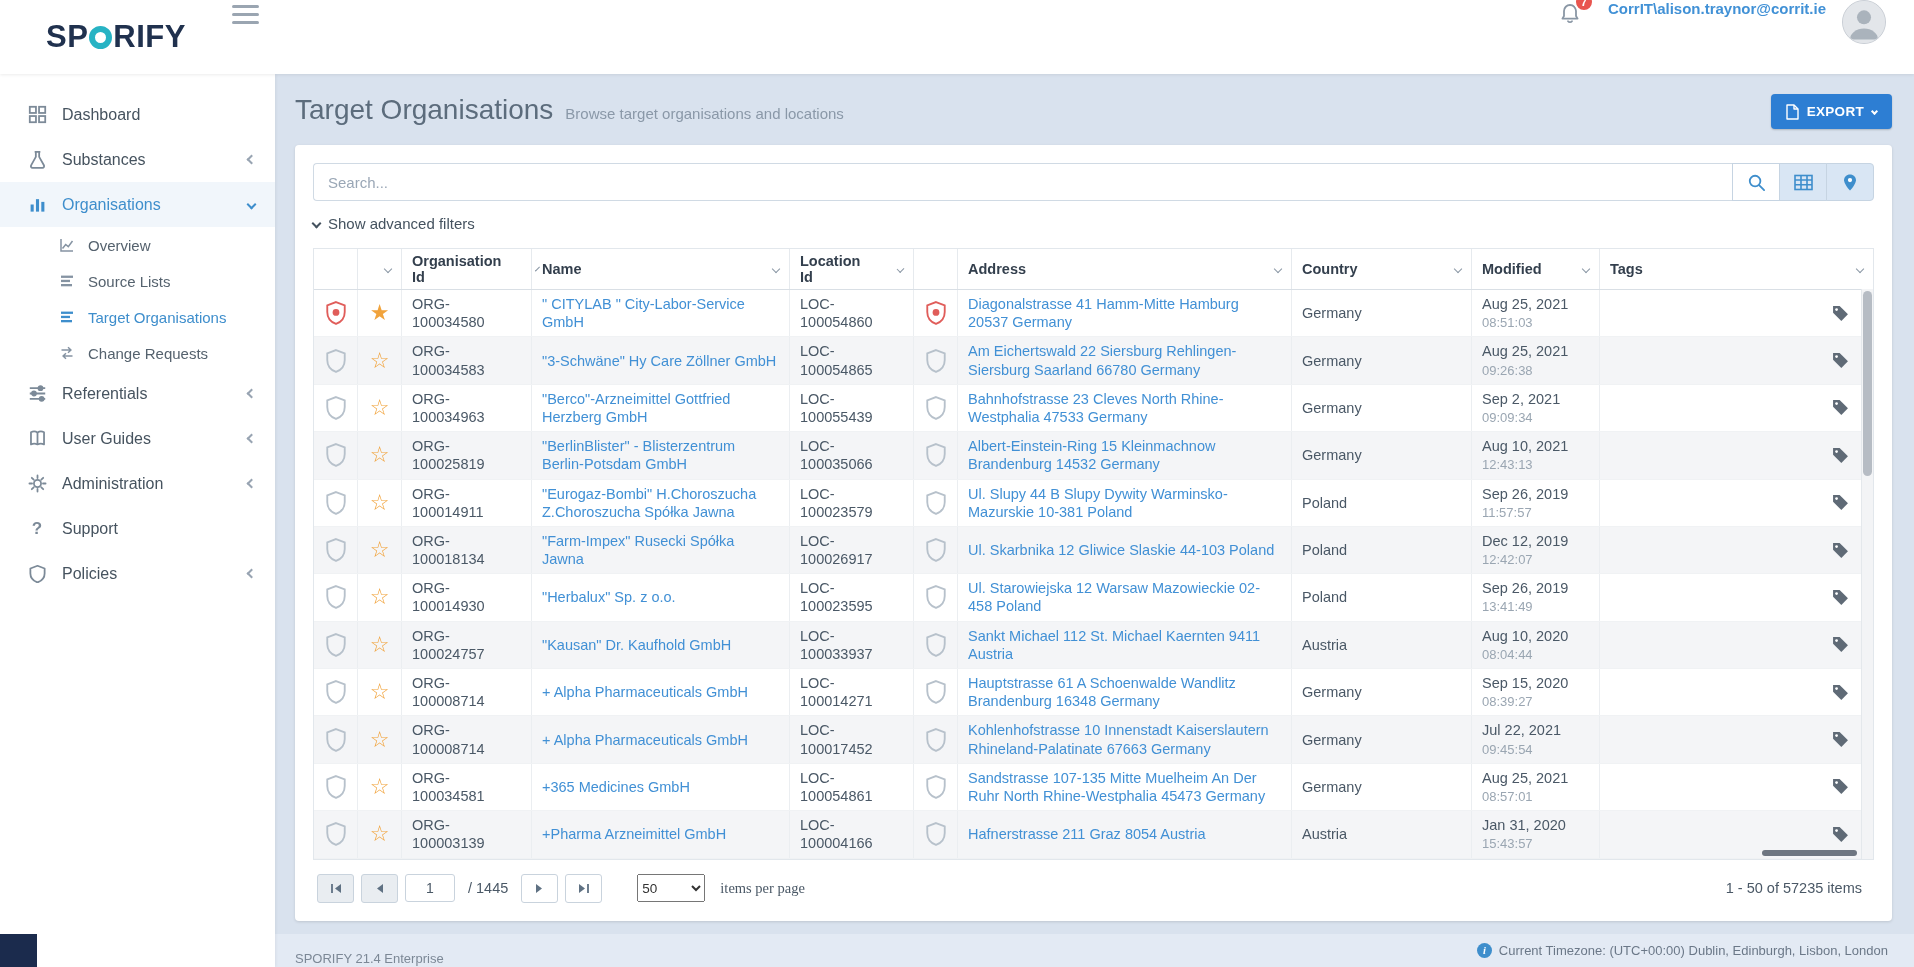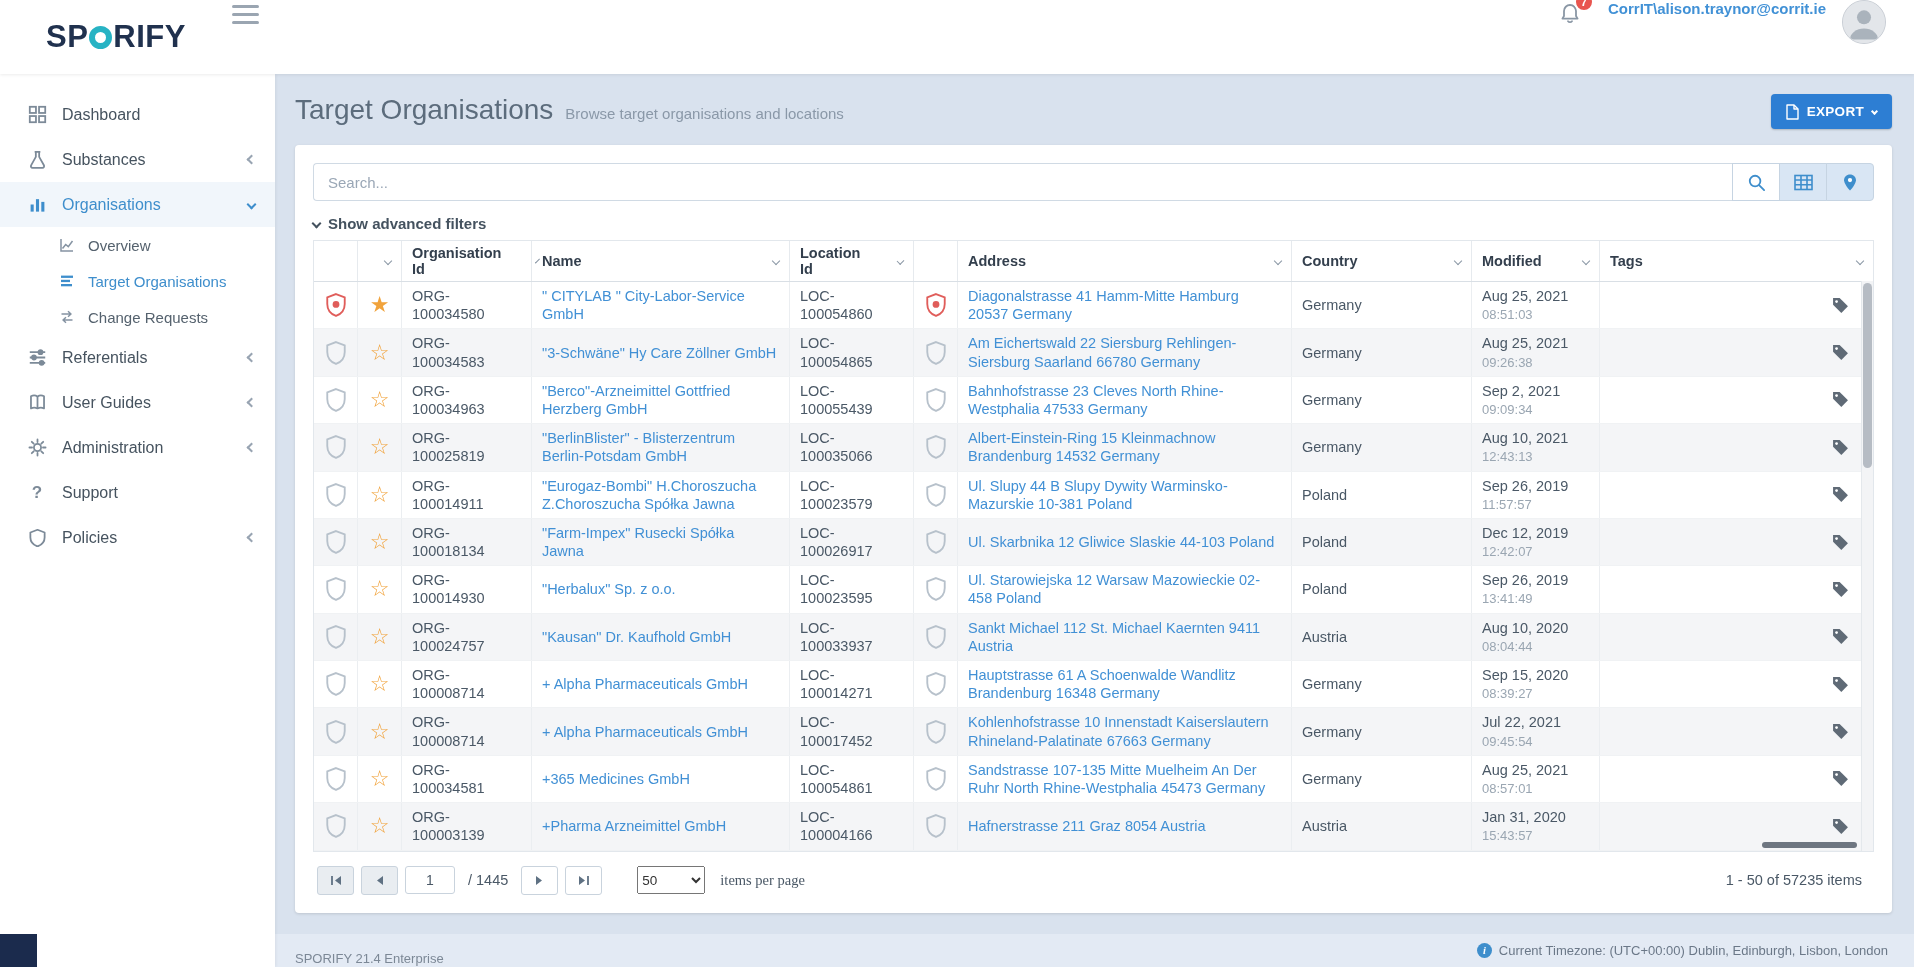--- a/index.html
+++ b/index.html
@@ -49,21 +49,21 @@
   .card { background:#fff; border-radius:4px; box-shadow:0 1px 3px rgba(0,0,0,.13); padding:18px 18px 14px 18px; }
 
   
   .search-row { display:flex; margin-bottom:14px; }
   .search-input { flex:1; height:38px; border:1px solid #d0dae4; border-right:none; border-radius:4px 0 0 4px; padding:0 14px; font-size:15px; color:#333; outline:none; font-family:inherit; }
   .search-input::placeholder { color:#9aa7b6; }
   .sbtn { width:48px; height:38px; border:1px solid #c6d4e2; background:#fff; display:flex; align-items:center; justify-content:center; cursor:pointer; margin-left:-1px; }
   .sbtn.alt { background:#d9e6f4; }
   .sbtn.last { border-radius:0 4px 4px 0; }
 
-  .filters-row { display:flex; align-items:center; gap:8px; margin-bottom:8px; font-size:15px; color:#44525f; cursor:pointer; width:fit-content;font-weight:bold; }
+  .filters-row { display:flex; align-items:center; gap:8px; margin-bottom:16px; font-size:15px; color:#44525f; cursor:pointer; width:fit-content; }
 
   
   .table-outer { position:relative; border:1px solid #e2e7ec; }
   .grid-cols { display:grid; grid-template-columns:44px 44px 130px 258px 124px 44px 334px 180px 128px 1fr; }
   .thead { background:#fff; border-bottom:1px solid #d9dfe5; }
   .th { display:flex; align-items:center; justify-content:space-between; padding:0 10px; height:40px; font-size:14.5px; font-weight:700; color:#333f4d; border-right:1px solid #e6eaee; cursor:pointer;gap:36px; }
   .th:last-child { border-right:none; }
   .th.icon-col { justify-content:flex-end; }
   .trow { border-bottom:1px solid #f0f2f4; background:#fff; }
   .trow:nth-child(even) { background:#f4f5f7; }
@@ -172,20 +172,30 @@
   </div>
   <div class="sub-list">
     <div class="sub-item">
       <span class="sicon">
           <svg width="16" height="16" viewBox="0 0 16 16" fill="none" stroke="currentColor" stroke-width="1.5">
             <path d="M2 2v12h12"></path>
             <path d="M3.5 11.5 L6.7 7.5 L9.3 9.6 L13.5 4"></path>
           </svg>
         </span>
       <span class="slabel">Overview</span>
+    </div>
+    <div class="sub-item">
+      <span class="sicon">
+          <svg width="16" height="16" viewBox="0 0 16 16" fill="currentColor">
+            <rect x="2" y="2.6" width="12" height="2.3"></rect>
+            <rect x="2" y="6.8" width="9" height="2.3"></rect>
+            <rect x="2" y="11" width="11" height="2.3"></rect>
+          </svg>
+        </span>
+      <span class="slabel">Source Lists</span>
     </div>
     <div class="sub-item active">
       <span class="sicon">
           <svg width="16" height="16" viewBox="0 0 16 16" fill="currentColor">
             <rect x="2" y="2.6" width="12" height="2.3"></rect>
             <rect x="2" y="6.8" width="9" height="2.3"></rect>
             <rect x="2" y="11" width="11" height="2.3"></rect>
           </svg>
         </span>
       <span class="slabel">Target Organisations</span>

